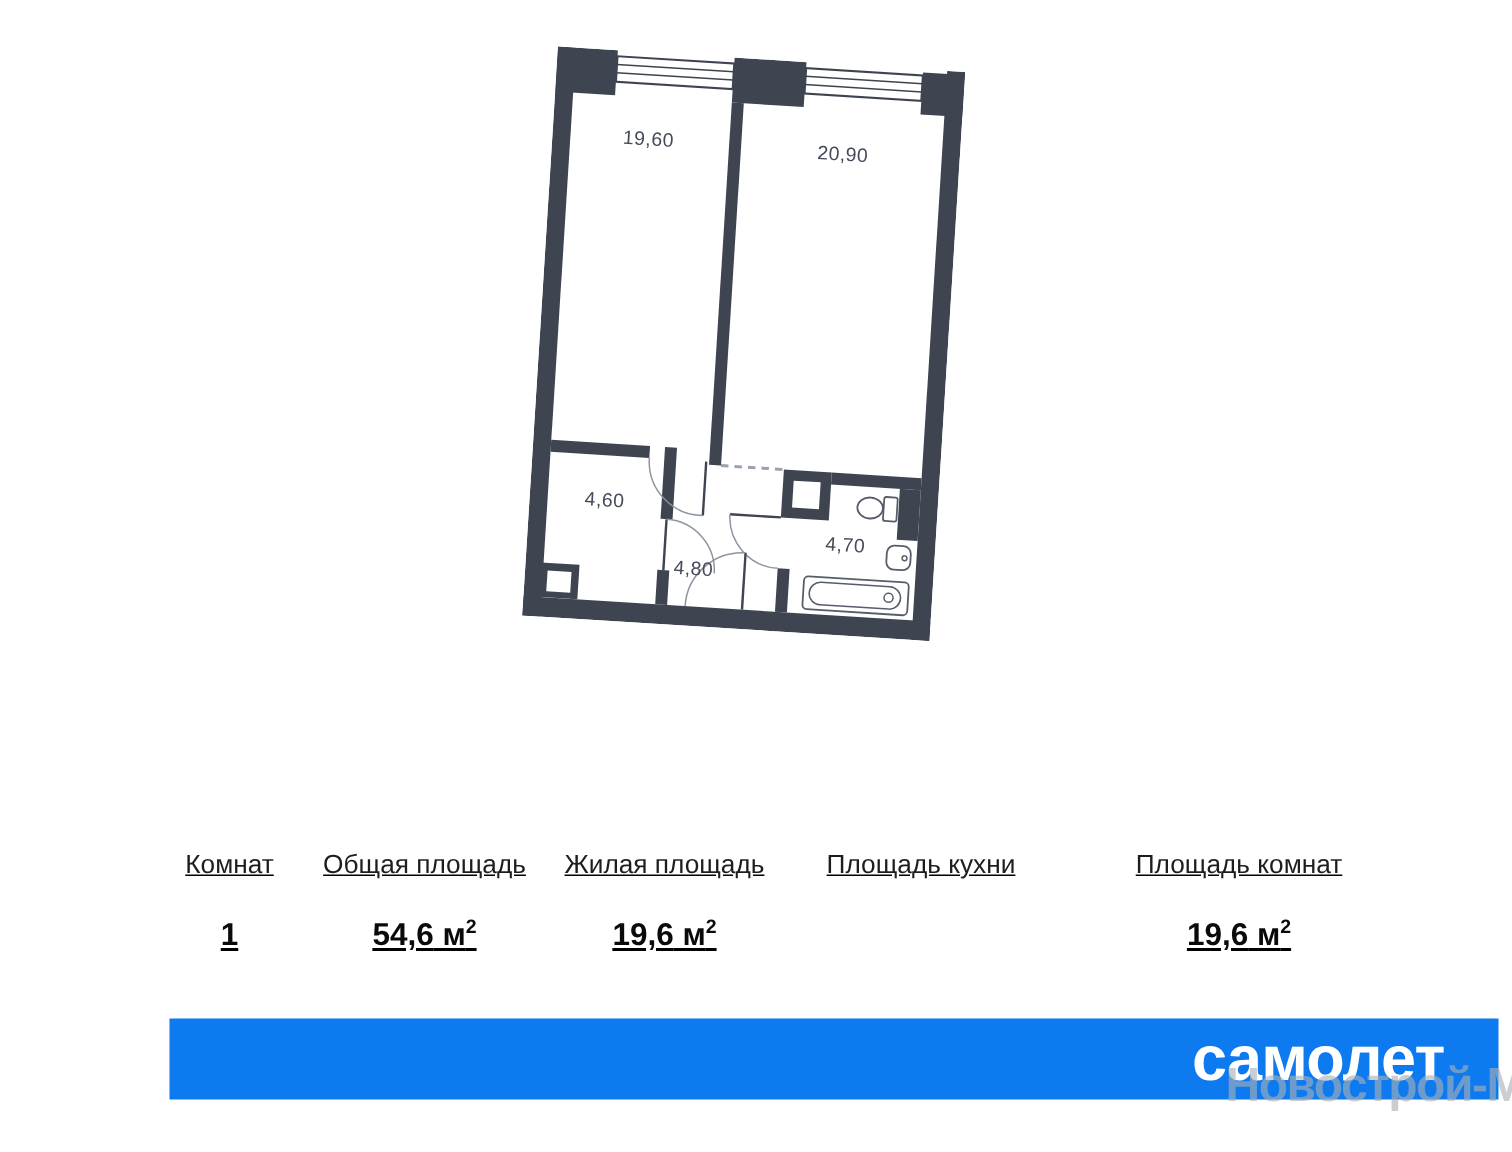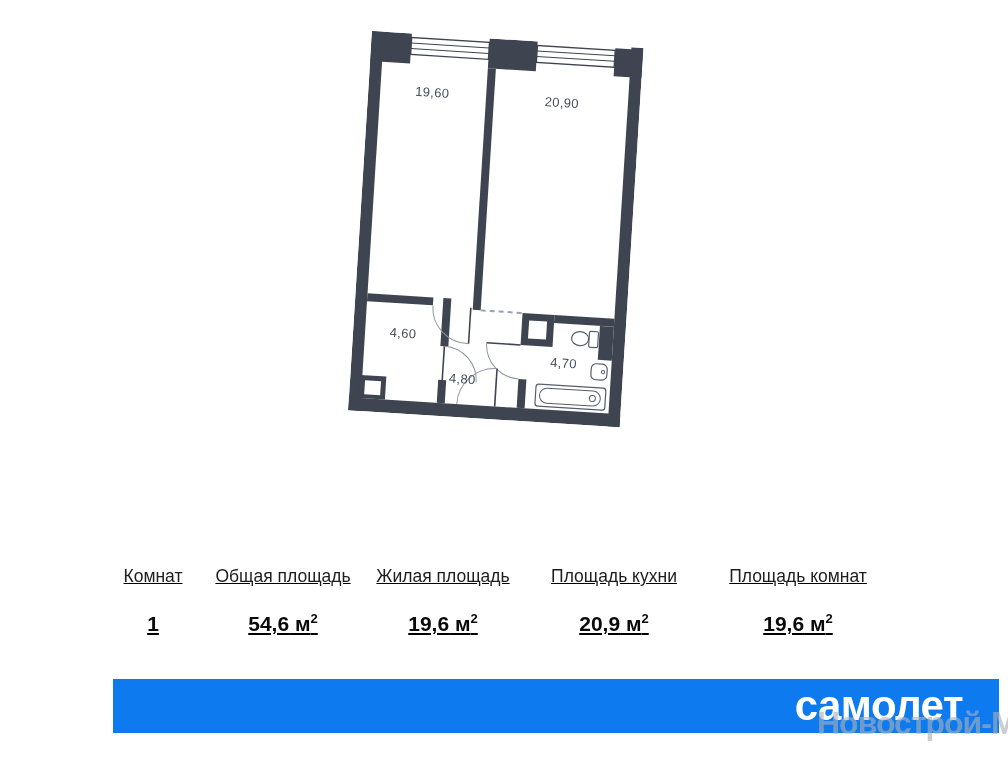--- a/index.html
+++ b/index.html
@@ -27,21 +27,21 @@
   }
   
   .spec-col{position:absolute;top:566px;text-align:center;text-decoration:underline;}
   .spec-header{font-size:17.5px;color:#1d1d1f;font-weight:400;white-space:nowrap;}
   .spec-value{margin-top:25px;font-size:21px;font-weight:700;color:#0a0a0a;white-space:nowrap;}
   .spec-value .sq{font-size:13px;font-weight:700;vertical-align:super;line-height:0;}
   .col-1{left:108px;width:90px;}
   .col-2{left:208px;width:150px;}
   .col-3{left:368px;width:150px;}
   .col-4{left:540px;width:148px;}
-  .col-5{left:720px;width:156px;}
+  .col-5{left:748px;width:156px;}
   
   .banner{
     position:absolute;left:113px;top:679px;width:886px;height:54px;
     display:flex;align-items:center;justify-content:flex-end;
     padding-right:36px;box-sizing:border-box;z-index:1;
   }
   .banner-text{
     color:#ffffff;font-size:42px;font-weight:700;letter-spacing:-0.5px;
     font-family:"Liberation Sans",sans-serif;line-height:1;
   }
@@ -128,21 +128,20 @@
 <div class="spec-col col-2">
   <div class="spec-header">Общая площадь</div>
   <div class="spec-value"><span>54,6</span><span> м</span><sup class="sq">2</sup></div>
 </div>
 <div class="spec-col col-3">
   <div class="spec-header">Жилая площадь</div>
   <div class="spec-value"><span>19,6</span><span> м</span><sup class="sq">2</sup></div>
 </div>
 <div class="spec-col col-4">
   <div class="spec-header">Площадь кухни</div>
-  <div class="spec-value"><span>20,9</span><span> м</span><sup class="sq">2</sup></div>
 </div>
 <div class="spec-col col-5">
   <div class="spec-header">Площадь комнат</div>
   <div class="spec-value"><span>19,6</span><span> м</span><sup class="sq">2</sup></div>
 </div>
 
 <div class="banner" style="background-color: rgb(13, 123, 239);">
   <span class="banner-text">самолет</span>
 </div>
 

